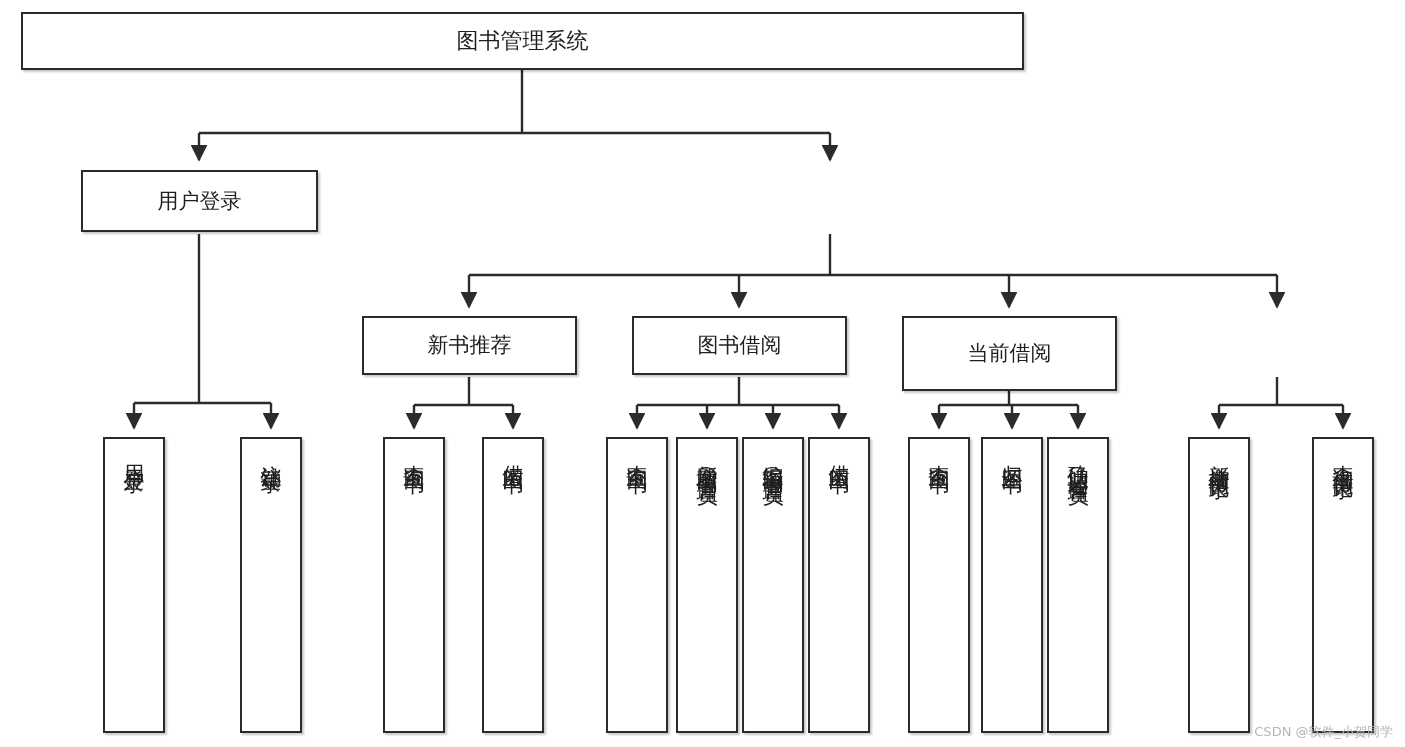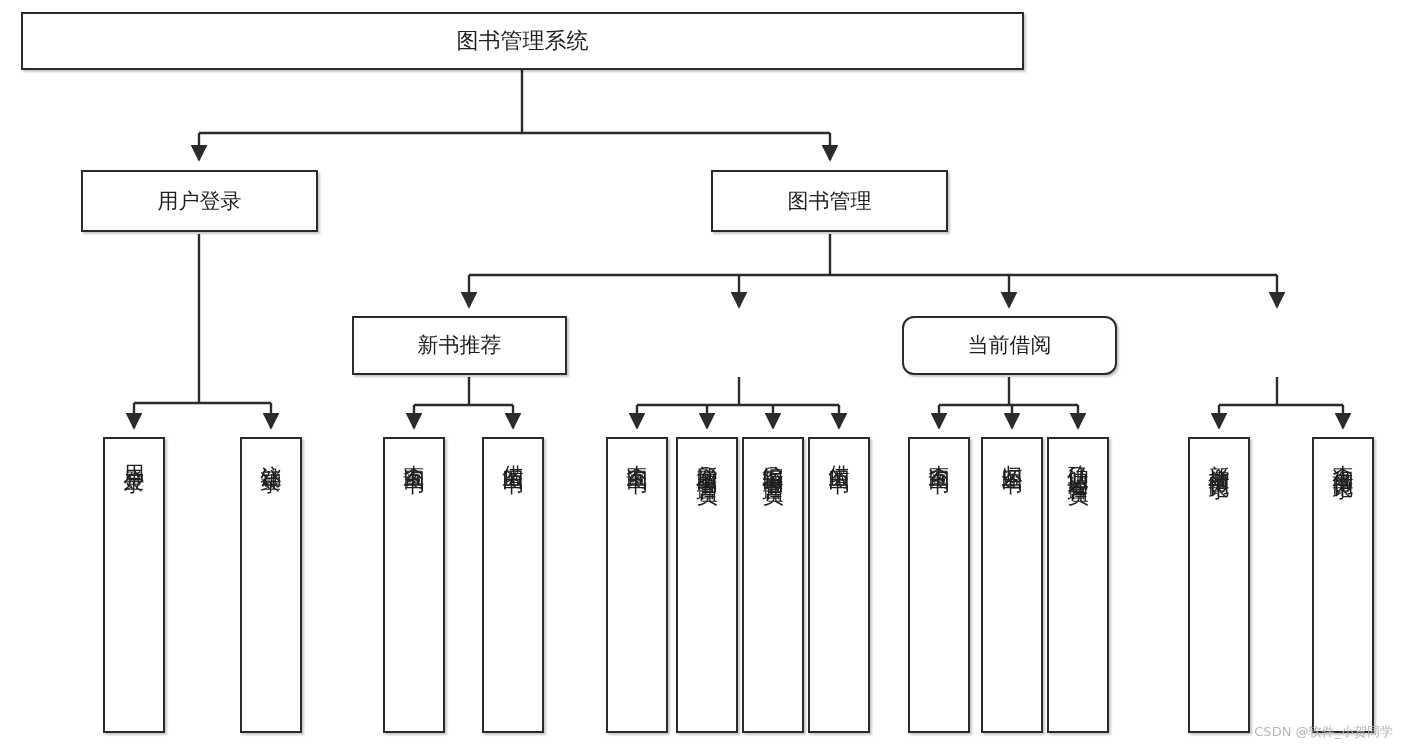--- a/index.html
+++ b/index.html
@@ -128,28 +128,28 @@
     </g>
   </svg>
 
   <div class="node root horizontal" style="left:21px; top:12px; width:1003px; height:58px;">
     <span class="label">图书管理系统</span>
   </div>
 
   <div class="node horizontal" style="left:81px; top:170px; width:237px; height:62px;">
     <span class="label">用户登录</span>
   </div>
-  <div class="node horizontal" style="left:711px; top:170px; width:237px; height:62px;">
-    <span class="label">图书管理</span>
-  </div>
 
-  <div class="node horizontal" style="left:352px; top:316px; width:215px; height:59px;">
+  <div class="node horizontal" style="left:362px; top:316px; width:215px; height:59px;">
     <span class="label">新书推荐</span>
   </div>
-  <div class="node horizontal" style="left:902px; top:316px; width:215px; height:59px;border-radius:12px;">
+  <div class="node horizontal" style="left:632px; top:316px; width:215px; height:59px;">
+    <span class="label">图书借阅</span>
+  </div>
+  <div class="node horizontal" style="left:902px; top:316px; width:215px; height:75px;">
     <span class="label">当前借阅</span>
   </div>
 
   <div class="node vertical" style="left:103px; top:437px; width:62px; height:296px;">
     <span class="label">用户登录</span>
   </div>
   <div class="node vertical" style="left:240px; top:437px; width:62px; height:296px;">
     <span class="label">注销登录</span>
   </div>
 

